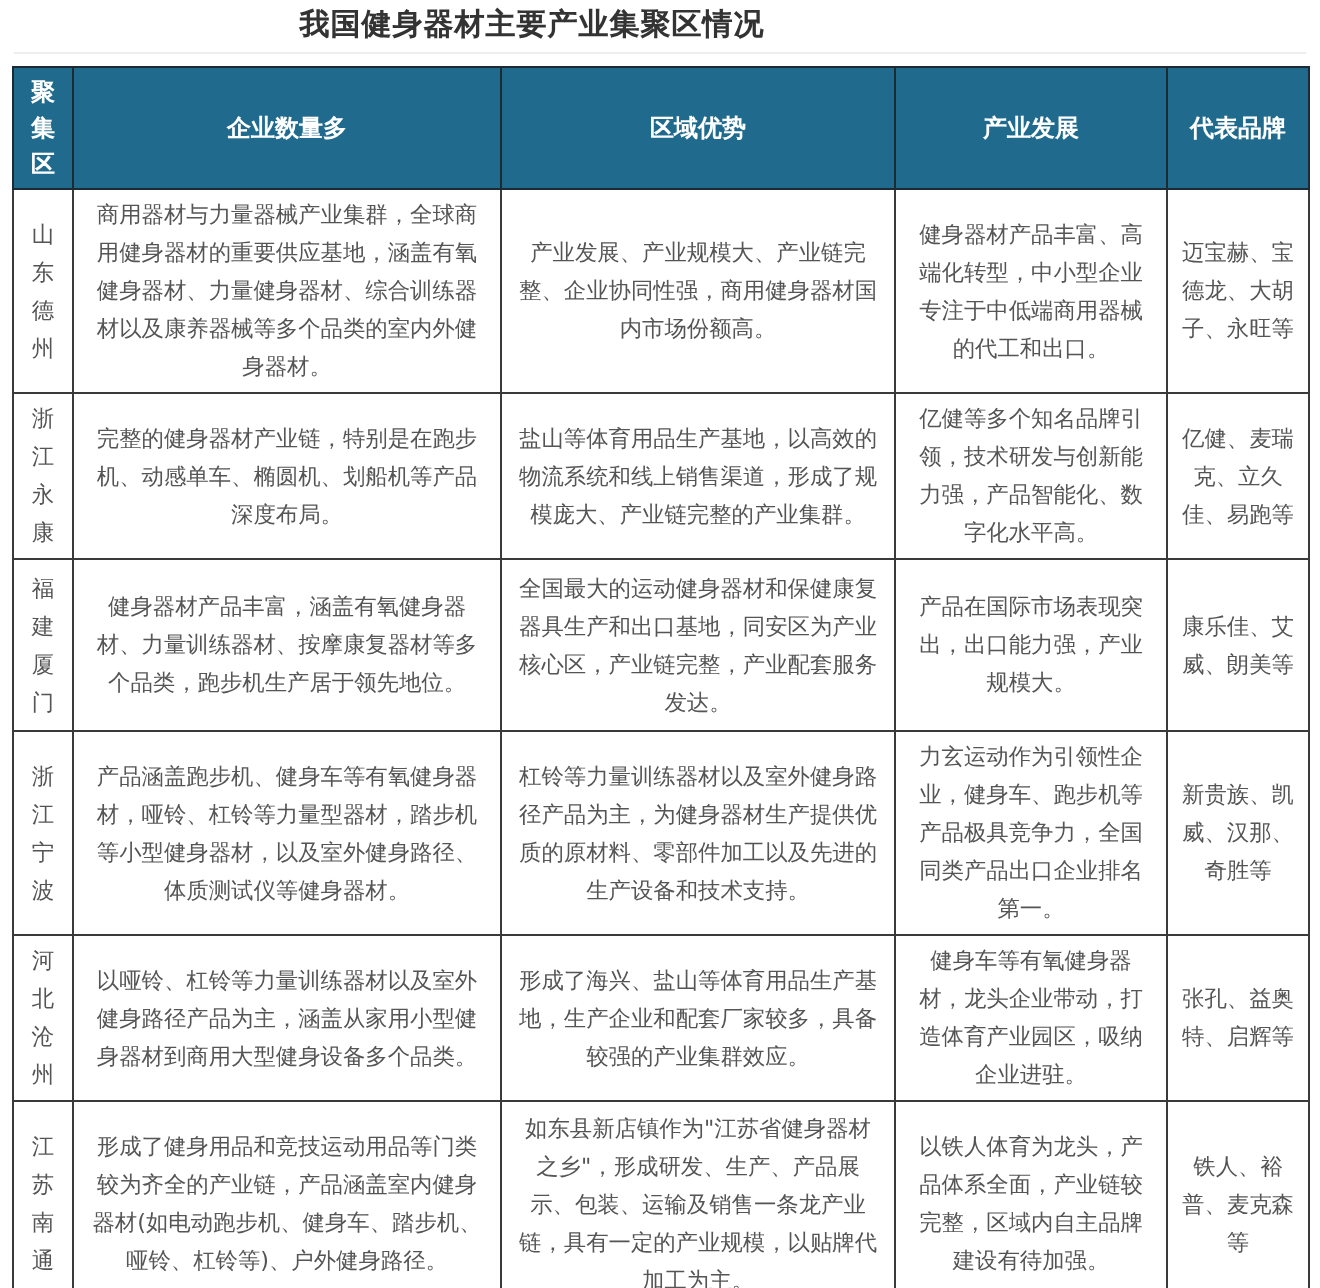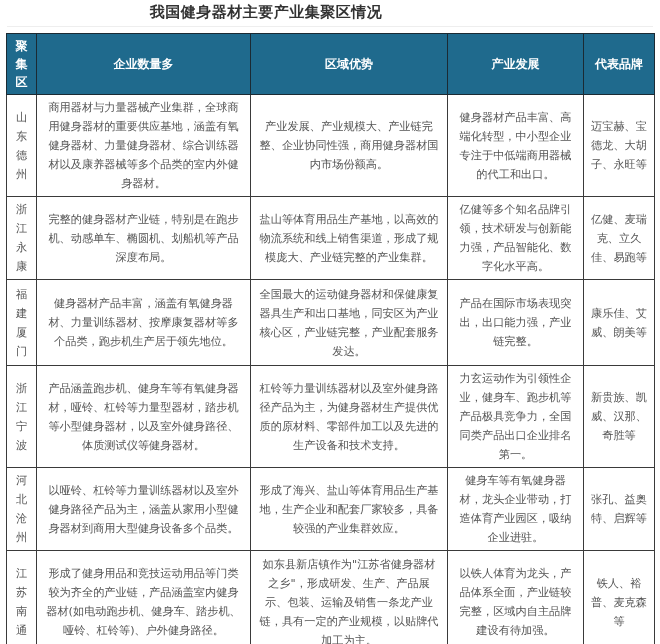--- a/index.html
+++ b/index.html
@@ -75,21 +75,21 @@
     </tr>
     <tr style="height:86px">
       <td class="region">
         <span class="vchar">福</span>
           <span class="vchar">建</span>
           <span class="vchar">厦</span>
           <span class="vchar">门</span>
       </td>
       <td>健身器材产品丰富，涵盖有氧健身器材、力量训练器材、按摩康复器材等多个品类，跑步机生产居于领先地位。</td>
       <td>全国最大的运动健身器材和保健康复器具生产和出口基地，同安区为产业核心区，产业链完整，产业配套服务发达。</td>
-      <td>产品在国际市场表现突出，出口能力强，产业链完整。</td>
+      <td>产品在国际市场表现突出，出口能力强，产业规模大。</td>
       <td class="brand">康乐佳、艾威、朗美等</td>
     </tr>
     <tr style="height:96px">
       <td class="region">
         <span class="vchar">浙</span>
           <span class="vchar">江</span>
           <span class="vchar">宁</span>
           <span class="vchar">波</span>
       </td>
       <td>产品涵盖跑步机、健身车等有氧健身器材，哑铃、杠铃等力量型器材，踏步机等小型健身器材，以及室外健身路径、体质测试仪等健身器材。</td>

